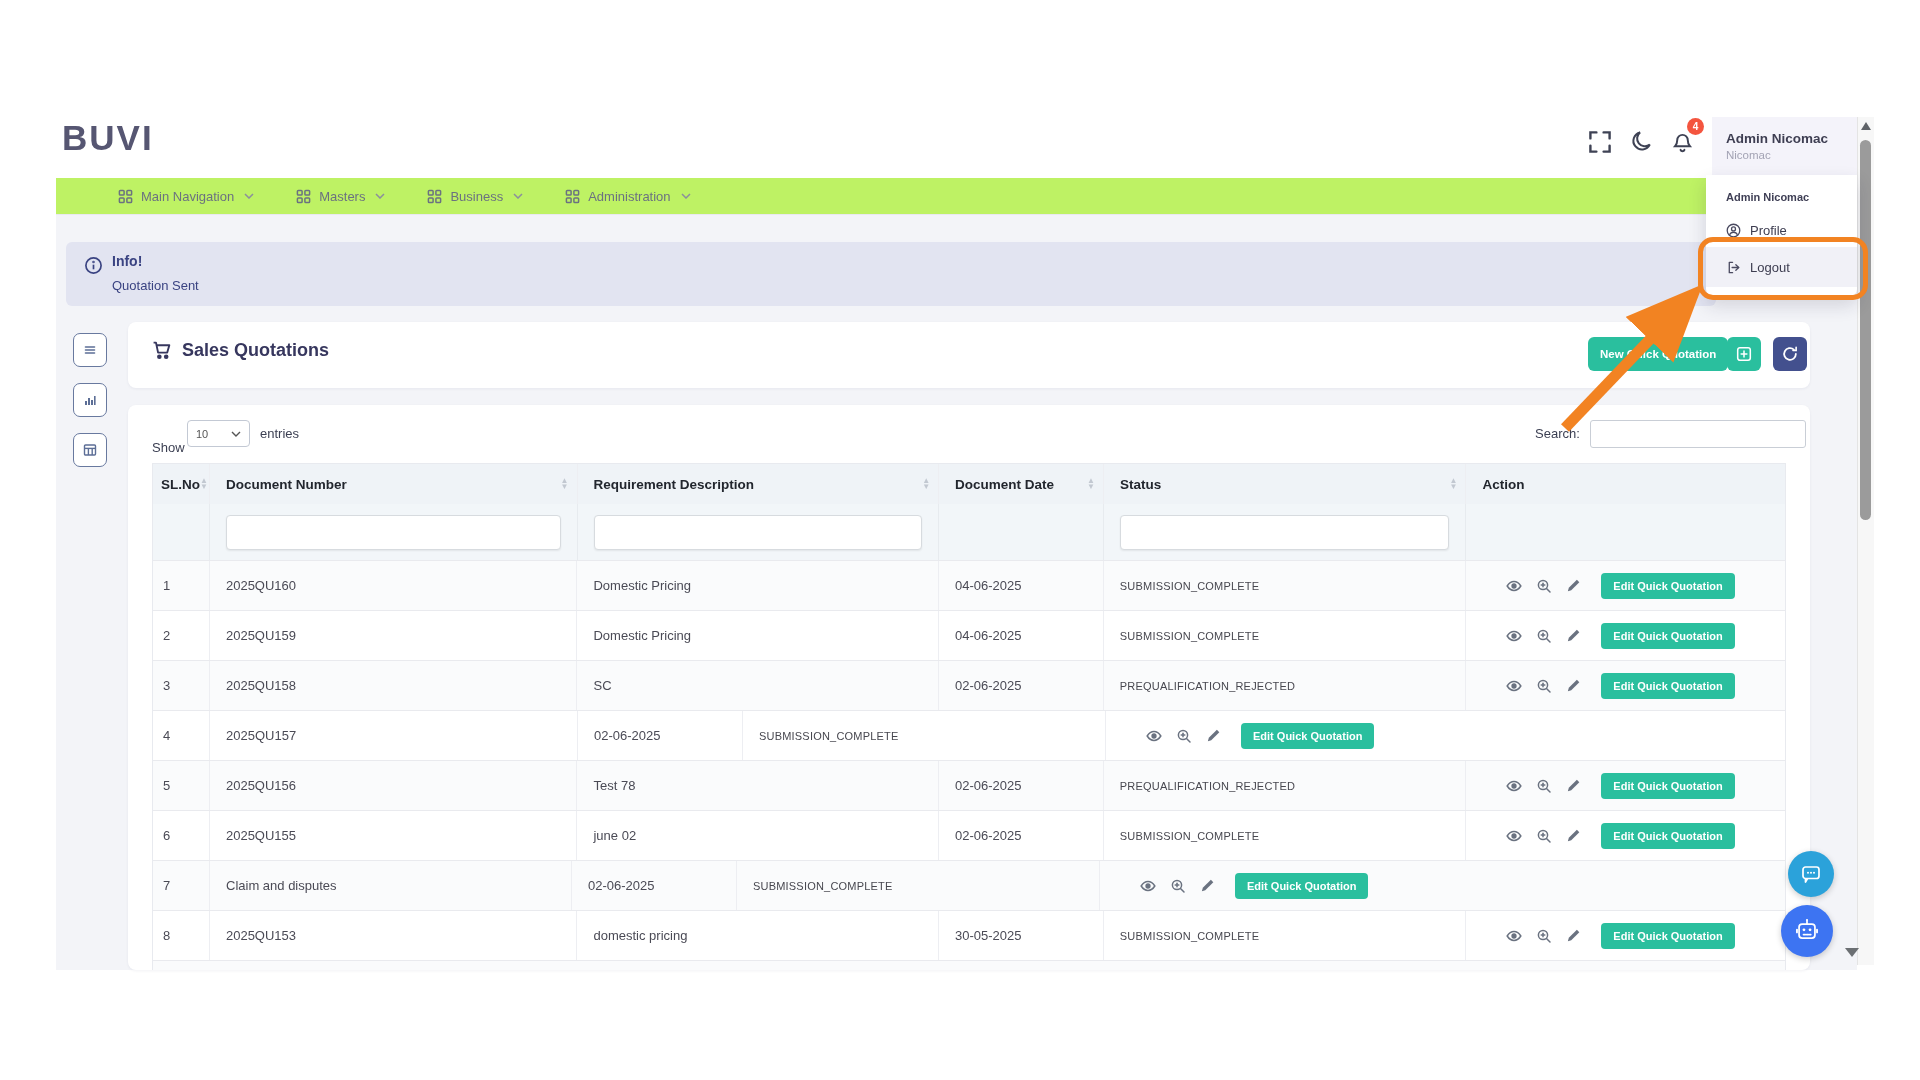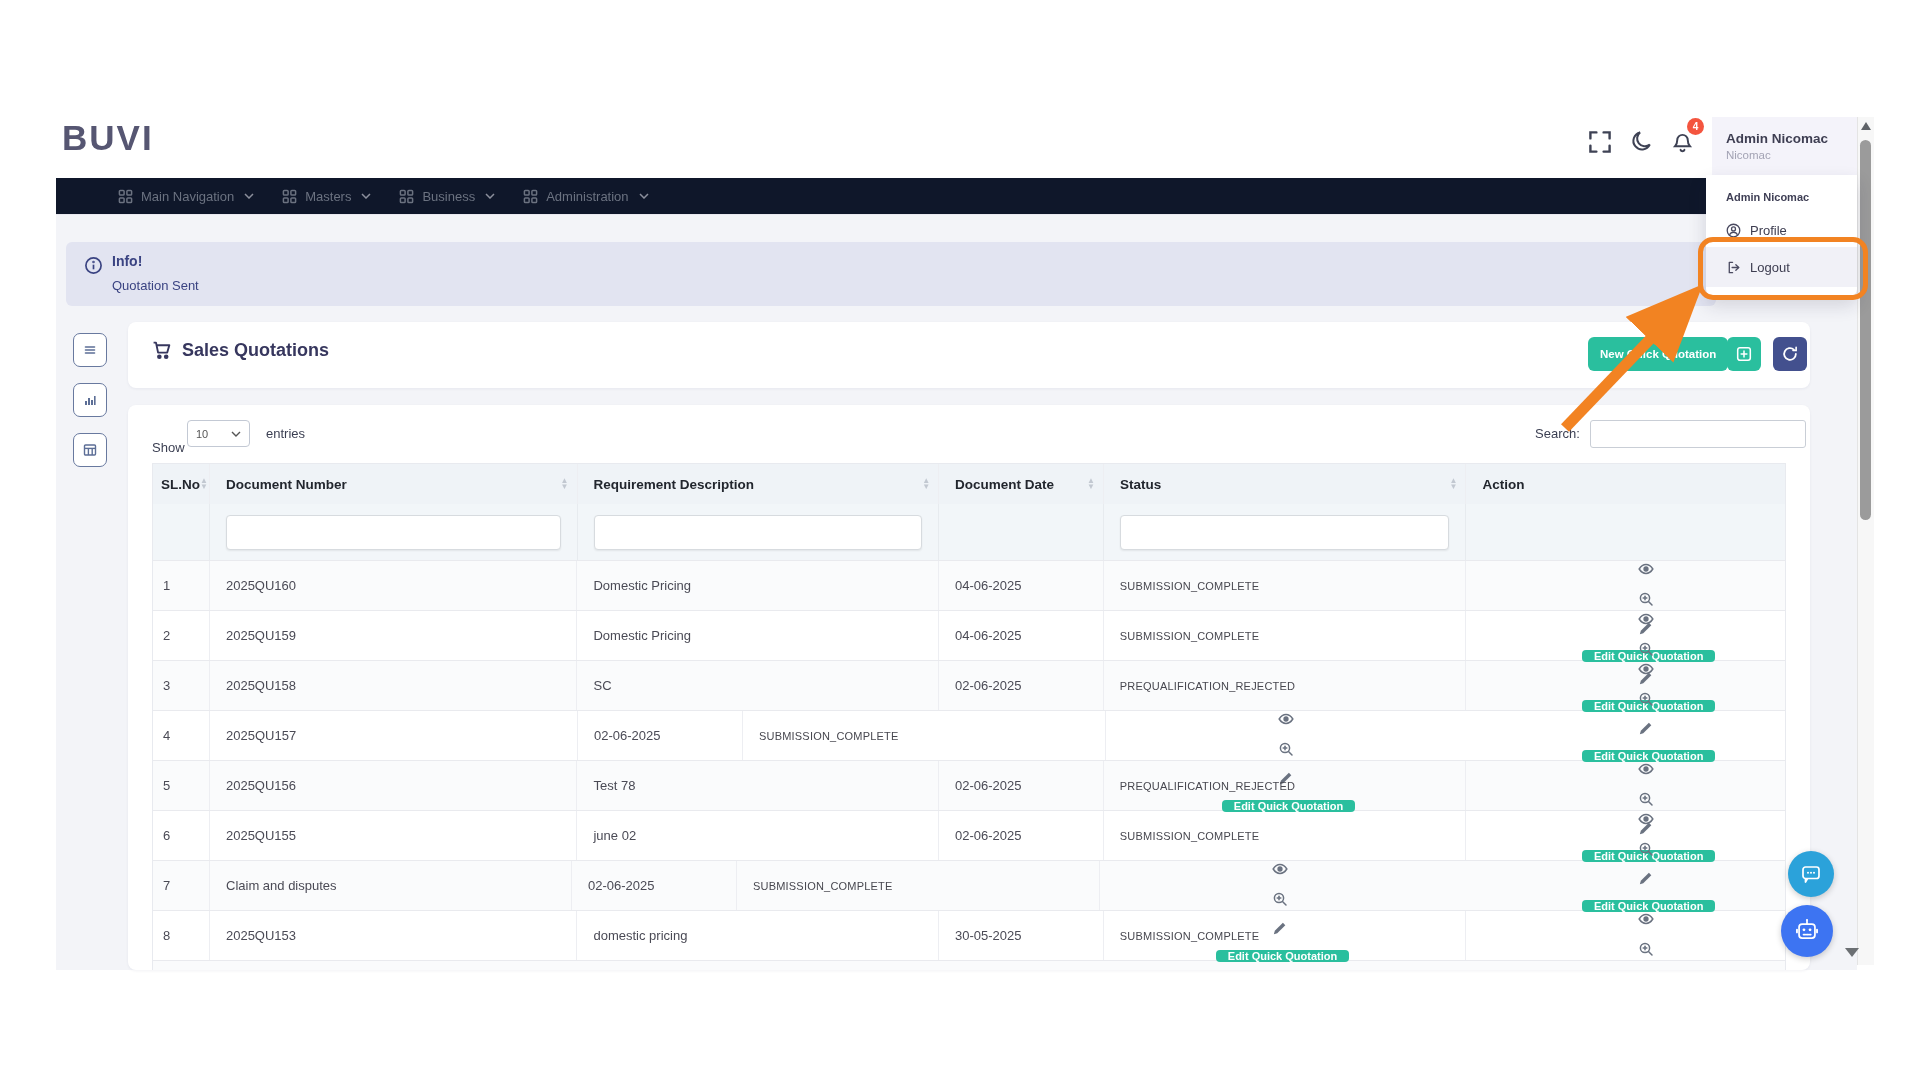--- a/index.html
+++ b/index.html
@@ -16,22 +16,22 @@
   .btn-moon{left:1630px;top:130px;}
   .btn-bell{left:1671px;top:132px;}
   .bell-badge{left:1687px;top:118px;width:17px;height:17px;border-radius:50%;background:#f4553f;
               color:#fff;font-size:10px;font-weight:700;display:flex;align-items:center;justify-content:center;}
   .user-chip{left:1712px;top:117px;width:145px;height:58px;background:#f4f3fa;cursor:pointer;
              display:flex;flex-direction:column;justify-content:center;padding-left:14px;box-sizing:border-box;}
   .user-name{font-size:13.5px;font-weight:700;color:#3e3e52;}
   .user-org{font-size:11.5px;color:#a3a3b4;margin-top:3px;}
 
   
-  .navbar{left:56px;top:178px;width:1801px;height:37px;background:#0f172a;border-bottom:1px solid #e9e9f0;
-          display:flex;align-items:center;gap:28px;padding-left:62px;box-sizing:border-box;}
+  .navbar{left:56px;top:178px;width:1801px;height:37px;background:#bef264;border-bottom:1px solid #e9e9f0;
+          display:flex;align-items:center;gap:42px;padding-left:62px;box-sizing:border-box;}
   .nav-item{display:flex;align-items:center;gap:8px;color:#6b7280;font-size:13px;cursor:pointer;}
   .nav-item .chev{margin-left:2px;color:#8b8f9c;}
 
   
   .content-bg{left:56px;top:215px;width:1801px;height:755px;background:#f3f4f8;}
 
   .alert{left:66px;top:242px;width:1650px;height:64px;background:#e2e4f1;border-radius:6px;}
   .alert-icon{left:84px;top:256px;color:#3a4382;}
   .alert-title{left:112px;top:253px;font-size:14px;font-weight:700;color:#3a4382;}
   .alert-msg{left:112px;top:278px;font-size:13px;color:#3a4382;}
@@ -52,21 +52,21 @@
   .btn-refresh{left:1773px;top:337px;width:34px;height:34px;background:#43508e;border:none;border-radius:6px;
                display:flex;align-items:center;justify-content:center;cursor:pointer;}
 
   
   .table-card{left:128px;top:405px;width:1682px;height:565px;background:#fff;border-radius:8px;
               box-shadow:0 1px 3px rgba(40,40,80,.06);overflow:hidden;}
   .ctl-show{left:24px;top:35px;font-size:13px;color:#3b3f52;}
   .ctl-select{left:59px;top:15px;width:63px;height:27px;border:1px solid #c3c9d4;border-radius:4px;background:#fff;
               display:flex;align-items:center;justify-content:space-between;padding:0 8px;box-sizing:border-box;
               font-size:11px;color:#555;cursor:pointer;}
-  .ctl-entries{left:138px;top:21px;font-size:13px;color:#3b3f52;}
+  .ctl-entries{left:132px;top:21px;font-size:13px;color:#3b3f52;}
   .ctl-search-label{left:1407px;top:21px;font-size:13px;color:#3b3f52;}
   .ctl-search{left:1462px;top:15px;width:216px;height:28px;border:1px solid #c9ced6;border-radius:3px;
               box-sizing:border-box;padding:0 8px;font-size:13px;font-family:inherit;}
 
   .dtable{left:24px;top:58px;width:1634px;border:1px solid #e8eaef;box-sizing:border-box;}
   .trow{display:flex;width:100%;}
   .th,.td{box-sizing:border-box;border-right:1px solid #edeef2;}
   .th:last-child,.td:last-child{border-right:none;}
   .c-sl{width:57px;} .c-doc{width:368px;} .c-desc{width:362px;} .c-date{width:165px;} .c-status{width:363px;} .c-action{width:319px;}
   .thead{background:#eff3f7;height:40px;}
@@ -77,21 +77,21 @@
   .filter-row{background:#f2f6f9;height:56px;}
   .ftd{box-sizing:border-box;border-right:1px solid #e7ebef;display:flex;align-items:center;padding:0 16px;}
   .ftd:last-child{border-right:none;}
   .filter-input{width:100%;height:35px;border:1px solid #d7dbdf;border-radius:4px;box-shadow:0 1px 2px rgba(0,0,0,.07);
                 box-sizing:border-box;padding:0 8px;font-family:inherit;font-size:13px;}
   .tbody .trow{height:49px;border-top:1px solid #e9eaee;background:#fff;}
   .tbody .trow:nth-child(odd){background:#fafbfc;}
   .td{display:flex;align-items:center;padding-left:16px;font-size:13px;color:#4a4a55;}
   .td.c-sl{padding-left:10px;}
   .td.c-status{font-size:11px;letter-spacing:.2px;color:#47474f;}
-  .td.c-action{padding-left:40px;gap:14px;flex-direction:column;}
+  .td.c-action{padding-left:40px;gap:14px;}
   .act-icon{color:#6a7280;cursor:pointer;}
   .btn-edit{height:26px;padding:0 12px;background:#2abf9e;color:#fff;border:none;border-radius:4px;
             font-size:11px;font-weight:600;font-family:inherit;cursor:pointer;margin-left:6px;}
   .cut-row{height:49px;border-top:1px solid #e9eaee;background:#fafbfc;}
 
   
   .dropdown{left:1706px;top:175px;width:151px;background:#fff;border-radius:0 0 8px 8px;
             box-shadow:0 8px 18px rgba(30,30,60,.16);padding:14px 0 10px 0;z-index:30;}
   .dd-title{padding:2px 20px 10px 20px;font-size:11px;font-weight:700;color:#3f3f55;}
   .dd-item{display:flex;align-items:center;gap:9px;height:34px;padding:0 20px;font-size:13px;color:#3d3d50;cursor:pointer;}

